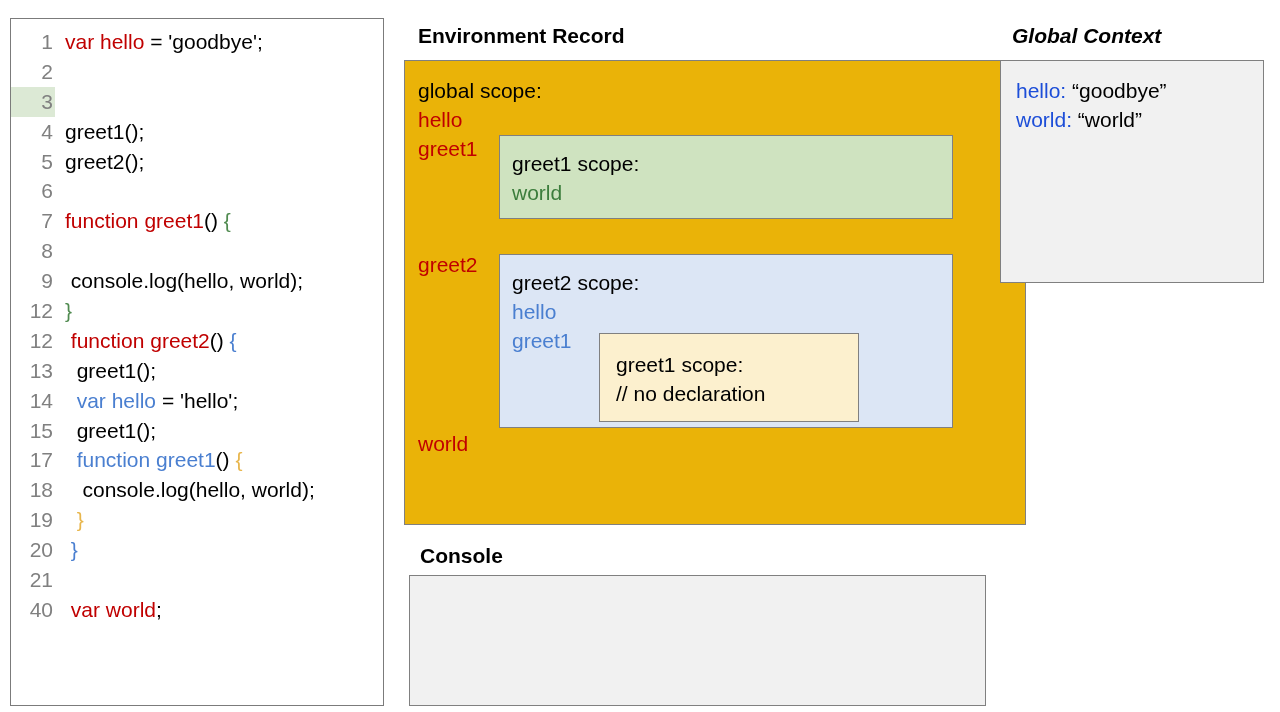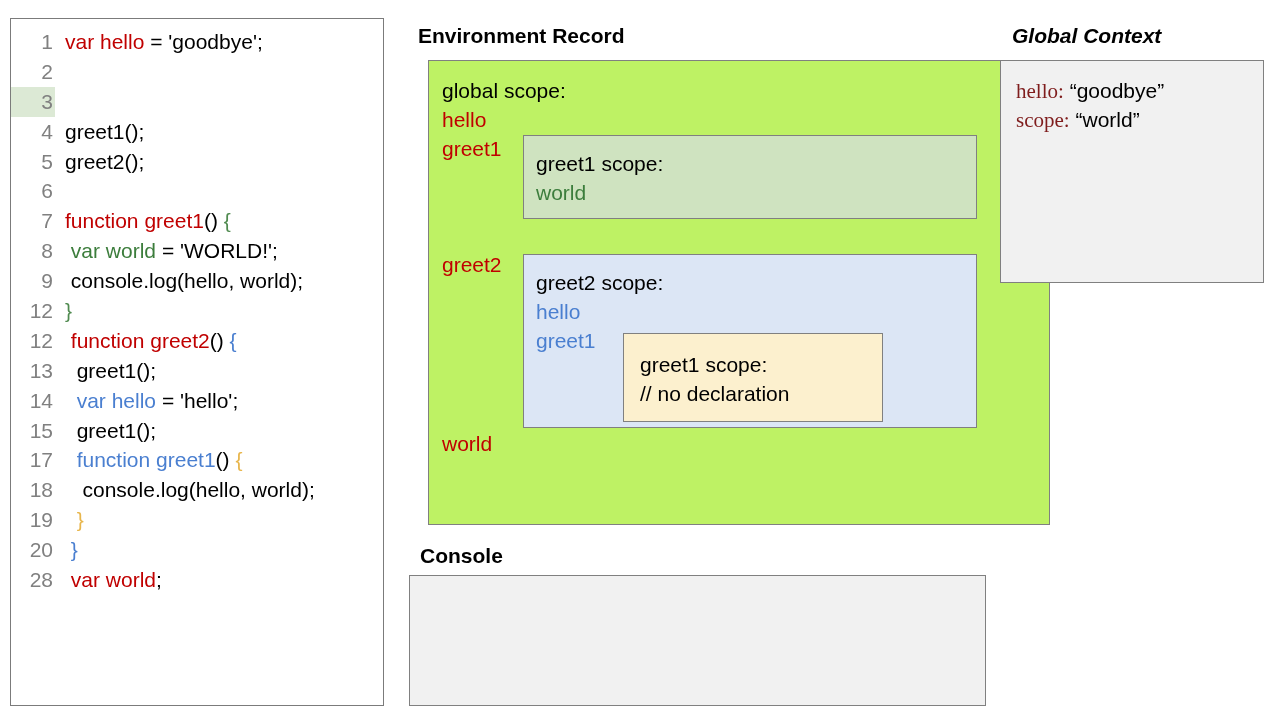--- a/index.html
+++ b/index.html
@@ -68,25 +68,25 @@
     color: #000000;
     white-space: nowrap;
   }
   #env-title    { left: 418px; top: 24px; }
   #global-title { left: 1012px; top: 24px; font-style: italic; }
   #console-title{ left: 420px; top: 544px; }
 
   
   #env-box {
     position: absolute;
-    left: 428px;
+    left: 404px;
     top: 60px;
     width: 622px;
     height: 465px;
-    background: #bef264;
+    background: #eab308;
     border: 1px solid #808080;
     box-sizing: border-box;
   }
   .scope-label {
     position: absolute;
     font-size: 21px;
     white-space: nowrap;
   }
   #env-global-scope { left: 13px; top: 18px; color: #000000; }
   #env-hello        { left: 13px; top: 47px; color: #c00000; }
@@ -145,21 +145,21 @@
     border: 1px solid #808080;
     box-sizing: border-box;
   }
   .gc-line {
     position: absolute;
     left: 15px;
     font-size: 21px;
     white-space: nowrap;
     color: #000000;
   }
-  .gc-key { color: #7f1d1d; font-family: Liberation Serif, serif; }
+  .gc-key { color: #1d4ed8; }
   #gc-row-0 { top: 18px; }
   #gc-row-1 { top: 47px; }
 
   
   #console-box {
     position: absolute;
     left: 409px;
     top: 575px;
     width: 577px;
     height: 131px;
@@ -173,32 +173,33 @@
 
 <div id="code-panel">
   <div id="code-lines">
       <div class="code-line"><span class="ln">1</span><span class="code-text"><span class="t-red">var hello</span><span class="t-black"> = 'goodbye';</span></span></div>
       <div class="code-line"><span class="ln">2</span></div>
       <div class="code-line"><span class="ln hl">3</span><span class="code-text"></span></div>
       <div class="code-line"><span class="ln">4</span><span class="code-text"><span class="t-black">greet1();</span></span></div>
       <div class="code-line"><span class="ln">5</span><span class="code-text"><span class="t-black">greet2();</span></span></div>
       <div class="code-line"><span class="ln">6</span><span class="code-text"></span></div>
       <div class="code-line"><span class="ln">7</span><span class="code-text"><span class="t-red">function greet1</span><span class="t-black">() </span><span class="t-gbrace">{</span></span></div>
-      <div class="code-line"><span class="ln">8</span><span class="code-text"><span class="t-black"> </span><span class="t-green">var world</span><span class="t-black"> = 'WORLD!';</span></span></div>
+      <div class="code-line"><span class="ln">8</span></div>
       <div class="code-line"><span class="ln">9</span><span class="code-text"><span class="t-black"> console.log(hello, world);</span></span></div>
       <div class="code-line"><span class="ln">12</span><span class="code-text"><span class="t-gbrace">}</span></span></div>
       <div class="code-line"><span class="ln">12</span><span class="code-text"><span class="t-black"> </span><span class="t-red">function greet2</span><span class="t-black">() </span><span class="t-bbrace">{</span></span></div>
       <div class="code-line"><span class="ln">13</span><span class="code-text"><span class="t-black">  greet1();</span></span></div>
       <div class="code-line"><span class="ln">14</span><span class="code-text"><span class="t-black">  </span><span class="t-blue">var hello</span><span class="t-black"> = 'hello';</span></span></div>
       <div class="code-line"><span class="ln">15</span><span class="code-text"><span class="t-black">  greet1();</span></span></div>
       <div class="code-line"><span class="ln">17</span><span class="code-text"><span class="t-black">  </span><span class="t-blue">function greet1</span><span class="t-black">() </span><span class="t-obrace">{</span></span></div>
       <div class="code-line"><span class="ln">18</span><span class="code-text"><span class="t-black">   console.log(hello, world);</span></span></div>
       <div class="code-line"><span class="ln">19</span><span class="code-text"><span class="t-black">  </span><span class="t-obrace">}</span></span></div>
       <div class="code-line"><span class="ln">20</span><span class="code-text"><span class="t-black"> </span><span class="t-bbrace">}</span></span></div>
-      <div class="code-line"><span class="ln">28</span><span class="code-text"><span class="t-black"> </span><span class="t-red">var world</span><span class="t-black">;</span></span></div>
+      <div class="code-line"><span class="ln">21</span><span class="code-text"></span></div>
+      <div class="code-line"><span class="ln">40</span><span class="code-text"><span class="t-black"> </span><span class="t-red">var world</span><span class="t-black">;</span></span></div>
     </div>
 </div>
 
 <div class="section-title" id="env-title">Environment Record</div>
 
 <div id="env-box">
   <div class="scope-label" id="env-global-scope">global scope:</div>
   <div class="scope-label" id="env-hello">hello</div>
   <div class="scope-label" id="env-greet1">greet1</div>
   <div class="scope-label" id="env-greet2">greet2</div>
@@ -221,21 +222,21 @@
   </div>
 </div>
 
 <div class="section-title" id="global-title">Global Context</div>
 
 <div id="global-box">
   <div class="gc-line" id="gc-row-0">
     <span class="gc-key">hello:</span><span> “goodbye”</span>
   </div>
   <div class="gc-line" id="gc-row-1">
-    <span class="gc-key">scope:</span><span> “world”</span>
+    <span class="gc-key">world:</span><span> “world”</span>
   </div>
 </div>
 
 <div class="section-title" id="console-title">Console</div>
 
 <div id="console-box">
   <div id="console-output"></div>
 </div>
 
 </body></html>

